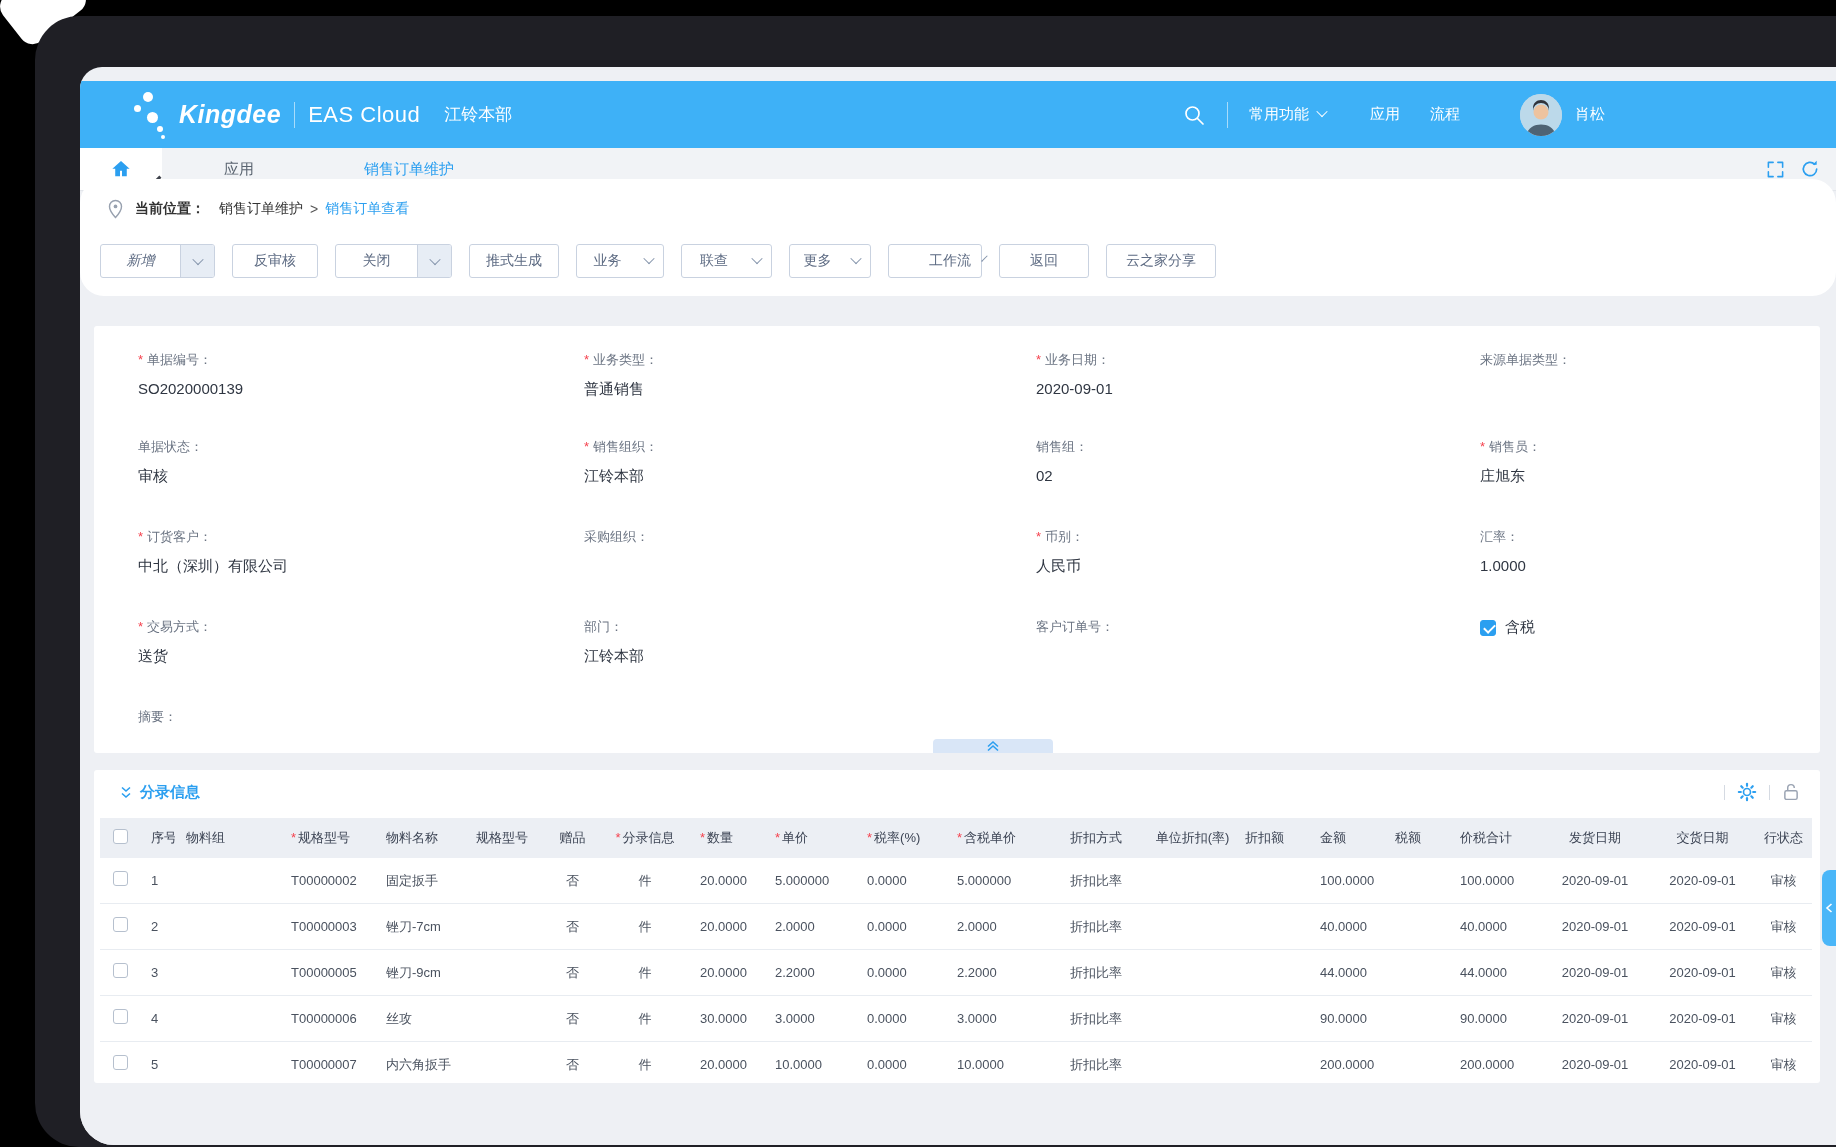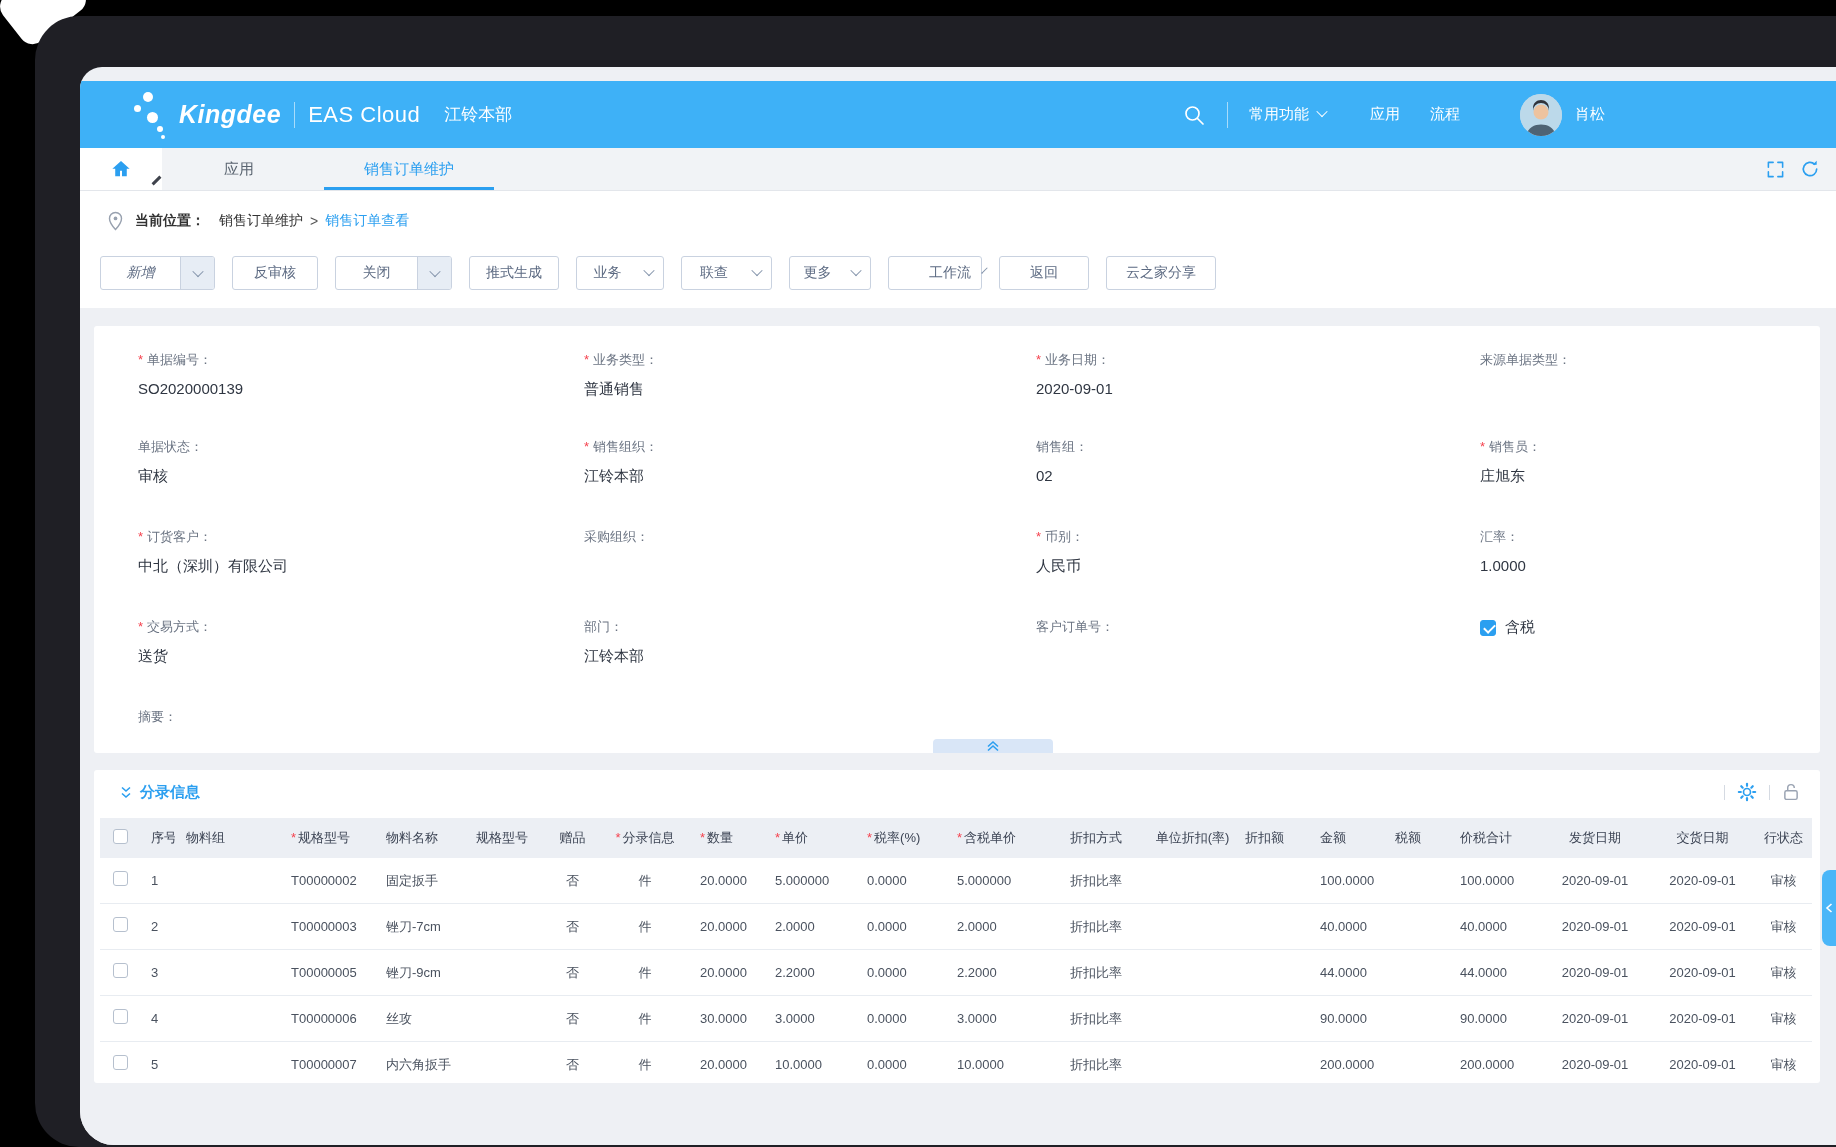--- a/index.html
+++ b/index.html
@@ -45,21 +45,21 @@
   .corner-mark{position:absolute;left:71px;top:31px;width:11px;height:3px;background:#3F434C;
                transform:rotate(-45deg);}
   .tab{position:absolute;top:0;height:42px;display:flex;align-items:center;justify-content:center;
        font-size:15px;color:#5A6470;}
   .tab.t1{left:96px;width:126px;}
   .tab.t2{left:244px;width:170px;color:#2B9FF0;}
   .tab .underline{position:absolute;left:0;right:0;bottom:0;height:3px;background:#2B9FF0;}
   .strip-icons{position:absolute;right:16px;top:0;height:42px;display:flex;align-items:center;gap:15px;}
 
   
-  .whiteband{position:absolute;left:0;right:0;top:124px;height:117px;background:#fff;}
+  .whiteband{position:absolute;left:0;right:0;top:112px;height:117px;background:#fff;border-radius:24px;}
   .breadcrumb{position:absolute;left:27px;top:15px;height:30px;display:flex;align-items:center;
               font-size:14px;color:#333;}
   .breadcrumb .pin{margin-right:11px;}
   .bc-prefix{font-weight:bold;margin-right:14px;}
   .bc-parent{color:#333;}
   .bc-sep{margin:0 7px;color:#555;}
   .bc-current{color:#2B9FF0;}
   .toolbar{position:absolute;left:20px;top:65px;display:flex;gap:17px;}
   .tbtn{height:34px;border:1px solid #C9D2E0;border-radius:3px;background:#fff;color:#5C6A82;
         font-size:14px;display:flex;align-items:center;justify-content:center;box-sizing:border-box;}

